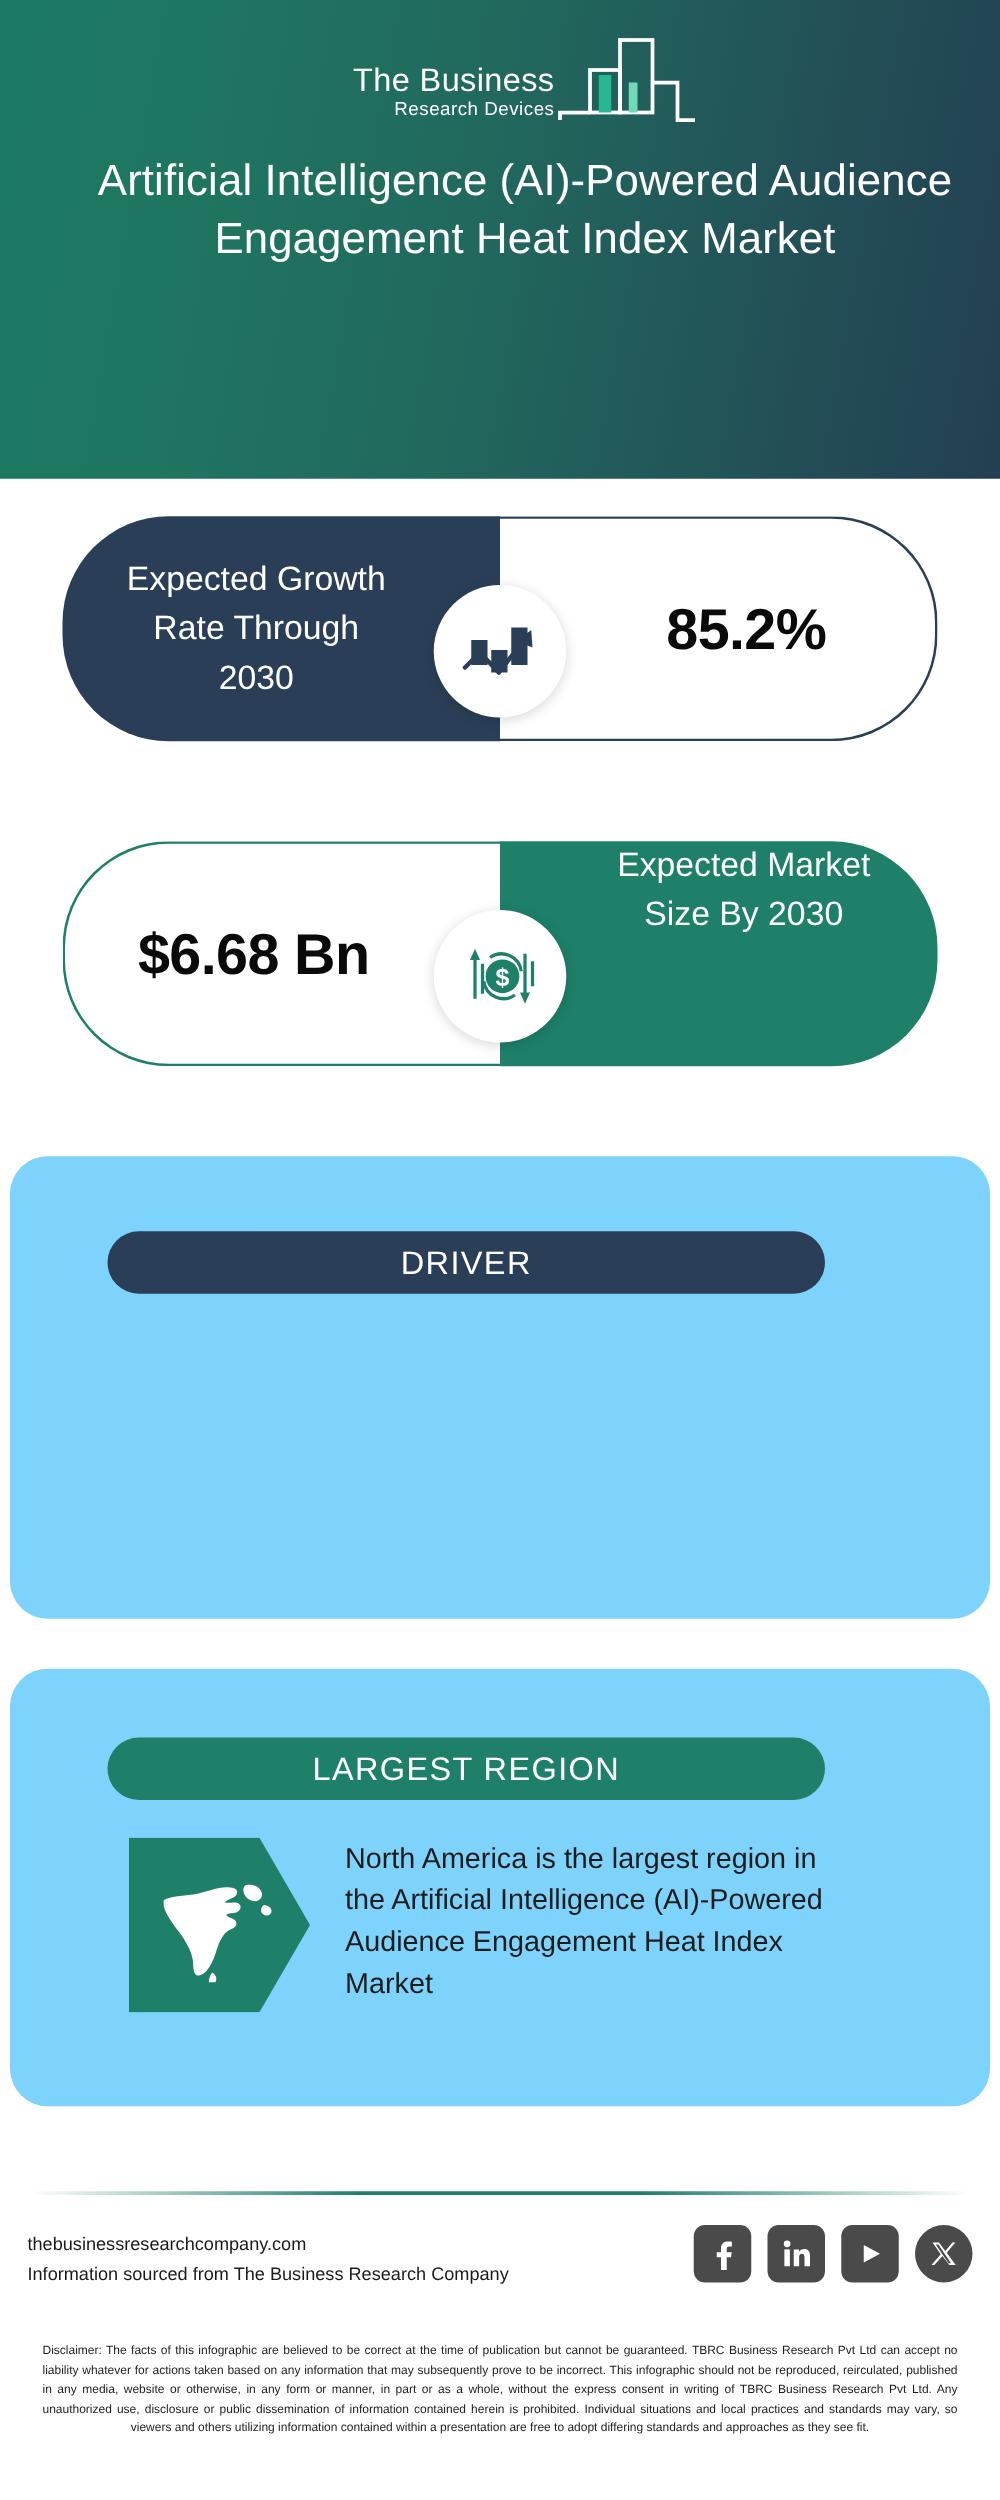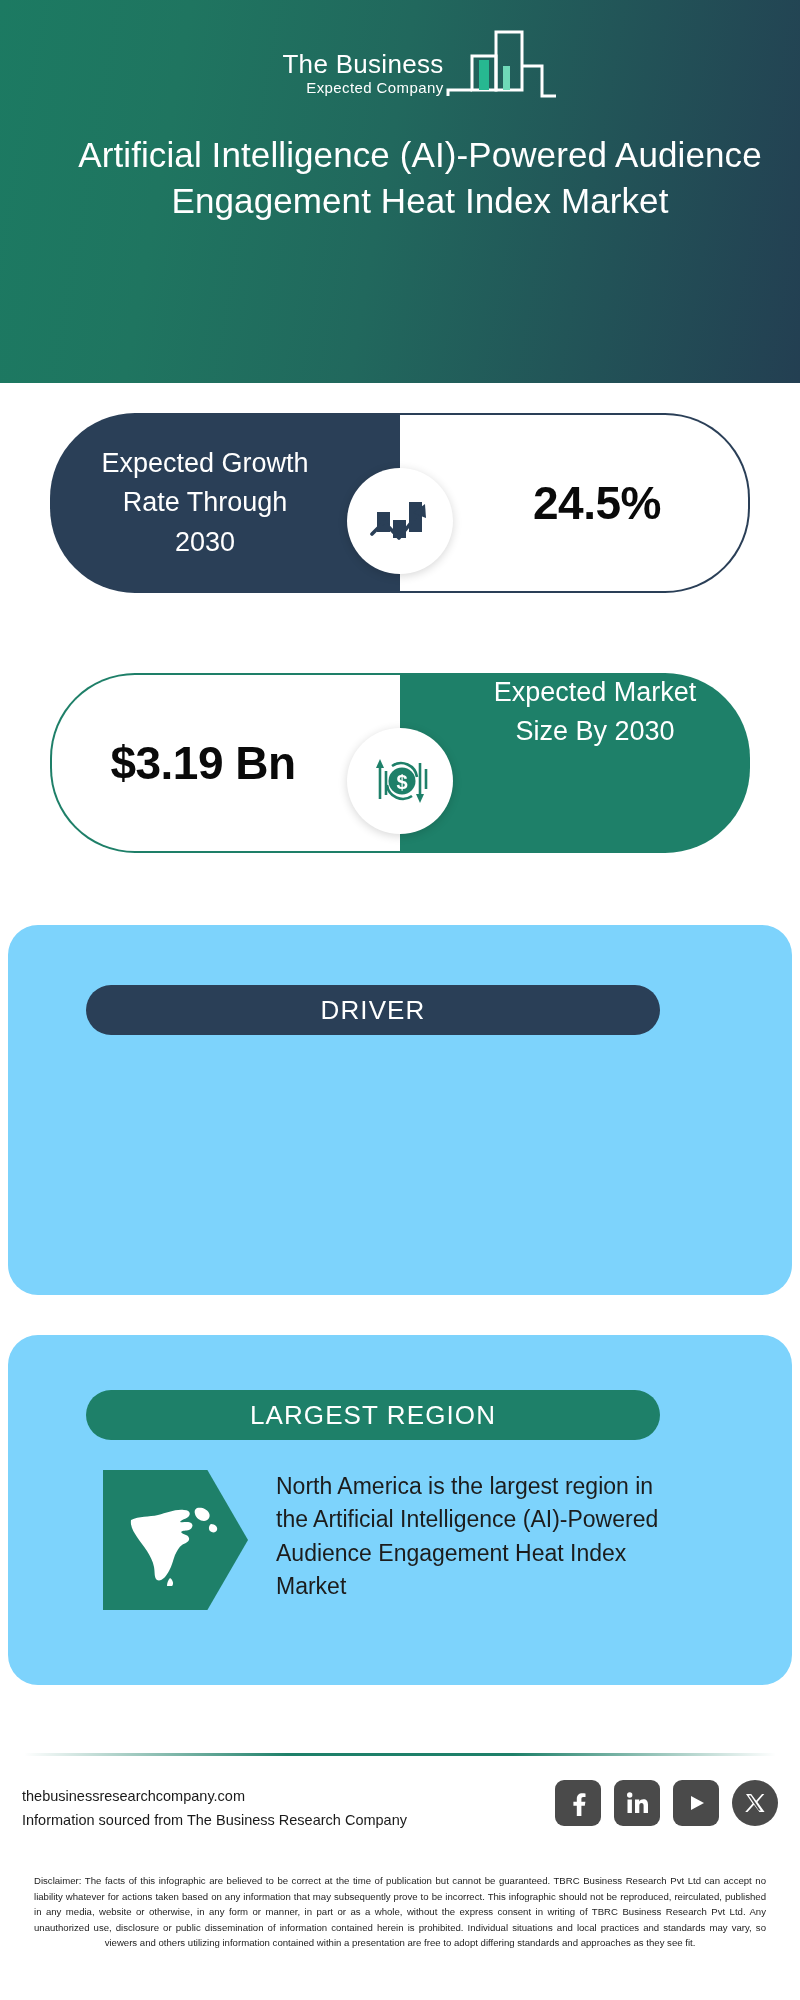--- a/index.html
+++ b/index.html
@@ -27,21 +27,21 @@
     color: #ffffff; font-size: 26px; letter-spacing: .3px; line-height: 1.05;
     font-weight: 400;
   }
   .logo-line2 {
     color: #ffffff; font-size: 15px; letter-spacing: .4px; line-height: 1.15;
     font-weight: 400;
   }
   .logo-mark { width: 112px; height: 76px; margin-left: 2px; }
 
   .title {
-    margin-top: 28px;
+    margin-top: 18px;
     width: 700px;
     text-align: center;
     color: #ffffff;
     font-size: 35px;
     line-height: 1.30;
     font-weight: 400;
     letter-spacing: .1px;
   }
 
   
@@ -164,56 +164,56 @@
 </head>
 <body>
 
 <div class="page">
 
   <div class="header">
 
     <div class="logo-wrap">
       <div class="logo-text">
         <div class="logo-line1">The Business</div>
-        <div class="logo-line2">Expected Company</div>
+        <div class="logo-line2">Research Devices</div>
       </div>
       <svg class="logo-mark" viewBox="0 0 112 76">
         <polyline points="2,68 2,62 26,62" fill="none" stroke="#ffffff" stroke-width="3"></polyline>
         <rect x="26" y="28" width="24" height="34" fill="none" stroke="#ffffff" stroke-width="3"></rect>
         <rect x="33" y="32" width="10" height="30" fill="#27b891"></rect>
         <rect x="50" y="4" width="26" height="58" fill="none" stroke="#ffffff" stroke-width="3"></rect>
         <rect x="57" y="38" width="7" height="24" fill="#6fd9b8"></rect>
         <polyline points="76,38 96,38 96,68 110,68" fill="none" stroke="#ffffff" stroke-width="3"></polyline>
       </svg>
     </div>
 
     <div class="title">Artificial Intelligence (AI)-Powered Audience Engagement Heat Index Market</div>
   </div>
 
   <div class="stat stat-a">
     <div class="half fill-dark">
       <div class="stat-label pad-l">Expected Growth Rate Through 2030</div>
     </div>
     <div class="half outline-dark">
-      <div class="stat-value pad-l">24.5%</div>
+      <div class="stat-value pad-l">85.2%</div>
     </div>
     <div class="badge">
       <svg width="62" height="54" viewBox="0 0 62 54">
         <rect x="8" y="18" width="13" height="20" fill="#2a3f57"></rect>
         <rect x="24" y="26" width="13" height="18" fill="#2a3f57"></rect>
         <rect x="40" y="8" width="13" height="30" fill="#2a3f57"></rect>
         <polyline points="3,40 15,28 30,44 52,16" fill="none" stroke="#2a3f57" stroke-width="3.6" stroke-linejoin="round" stroke-linecap="round"></polyline>
         <polygon points="56,10 57,24 44,19" fill="#2a3f57"></polygon>
       </svg>
     </div>
   </div>
 
   <div class="stat stat-b">
     <div class="half outline-green">
-      <div class="stat-value pad-r">$3.19 Bn</div>
+      <div class="stat-value pad-r">$6.68 Bn</div>
     </div>
     <div class="half fill-green">
       <div class="stat-label pad-r">Expected Market Size By 2030</div>
     </div>
     <div class="badge">
       <svg width="64" height="60" viewBox="0 0 64 60">
         <circle cx="34" cy="30" r="13.5" fill="#1e8069"></circle>
         <text x="34" y="38" font-size="20" font-family="Liberation Sans, sans-serif" font-weight="700" fill="#ffffff" text-anchor="middle">$</text>
         <path d="M19 34 A16 16 0 0 0 44 45" fill="none" stroke="#1e8069" stroke-width="2.6"></path>
         <path d="M49 26 A16 16 0 0 0 24 15" fill="none" stroke="#1e8069" stroke-width="2.6"></path>

